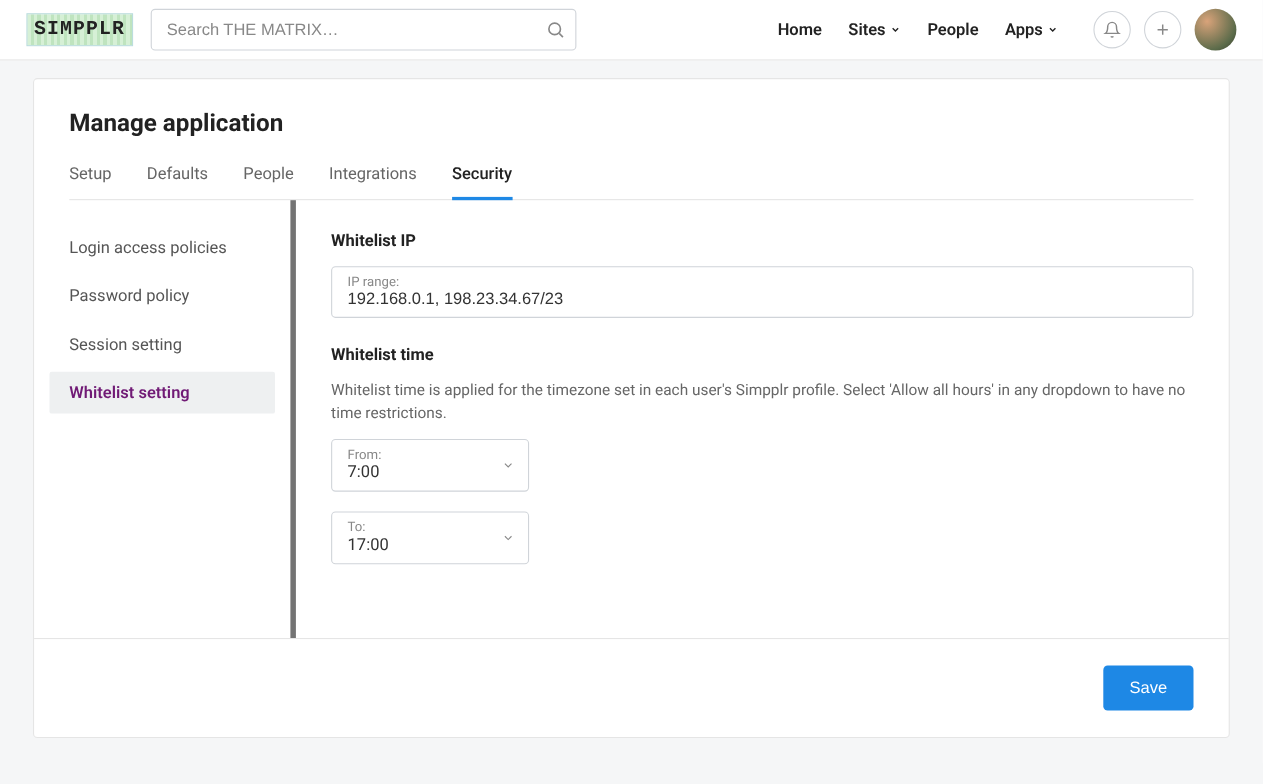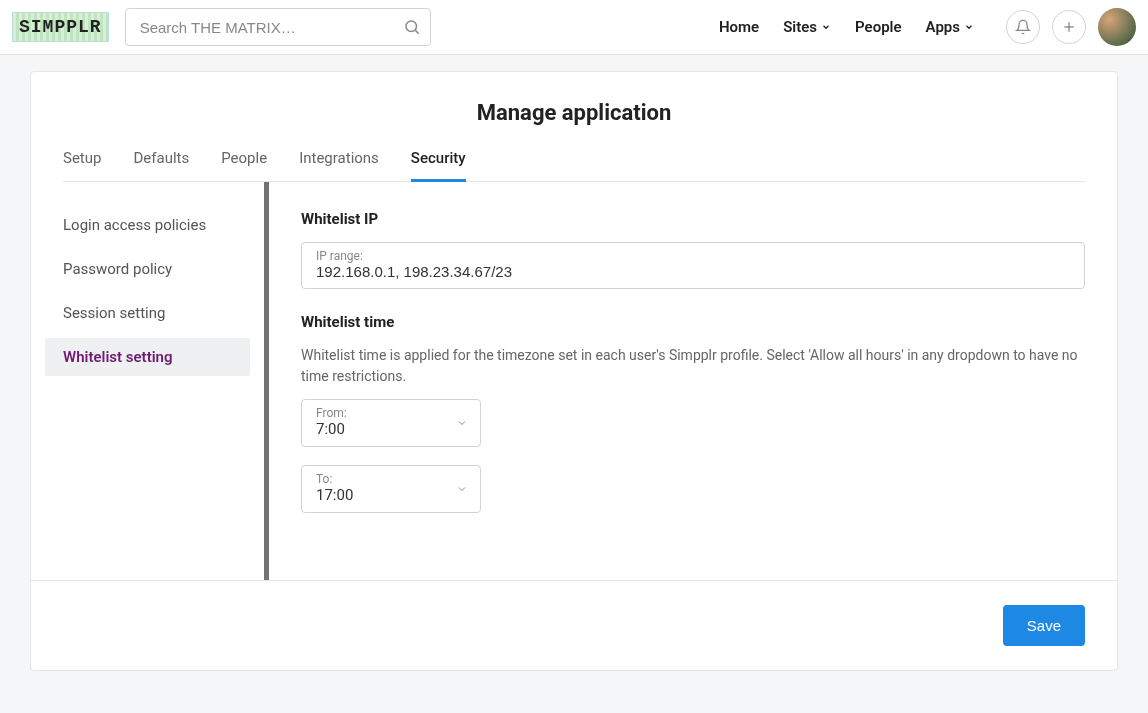--- a/index.html
+++ b/index.html
@@ -12,36 +12,36 @@
       height: 713px;
       overflow: hidden;
     }
     
     .header {
       background: #fff;
       height: 55px;
       border-bottom: 1px solid #e5e5e5;
       display: flex;
       align-items: center;
-      padding: 0 12px;
+      padding: 0 24px;
       gap: 16px;
     }
     .logo {
       font-family: "Courier New", monospace;
       font-weight: bold;
       font-size: 18px;
       letter-spacing: 1px;
       color: #222;
       padding: 4px 6px;
       border: 1px solid #bdd;
       background: repeating-linear-gradient(90deg,#d6f0d6 0 3px,#bfe4bf 3px 6px);
     }
     .search-wrap {
       position: relative;
-      width: 306px;
+      width: 387px;
     }
     .search-input {
       width: 100%;
       height: 38px;
       border: 1px solid #d0d4d9;
       border-radius: 4px;
       padding: 0 40px 0 14px;
       font-size: 15px;
       color: #333;
       outline: none;
@@ -104,21 +104,20 @@
       background: #fff;
       border: 1px solid #e5e5e5;
       border-radius: 4px;
       min-height: 600px;
       position: relative;
       display: flex;
       flex-direction: column;
     }
     .card-header {
       padding: 28px 32px 0 32px;
-      text-align: center;
     }
     .page-title {
       font-size: 22px;
       font-weight: 700;
       color: #222;
       margin-bottom: 24px;
     }
     .tabs {
       display: flex;
       gap: 32px;

